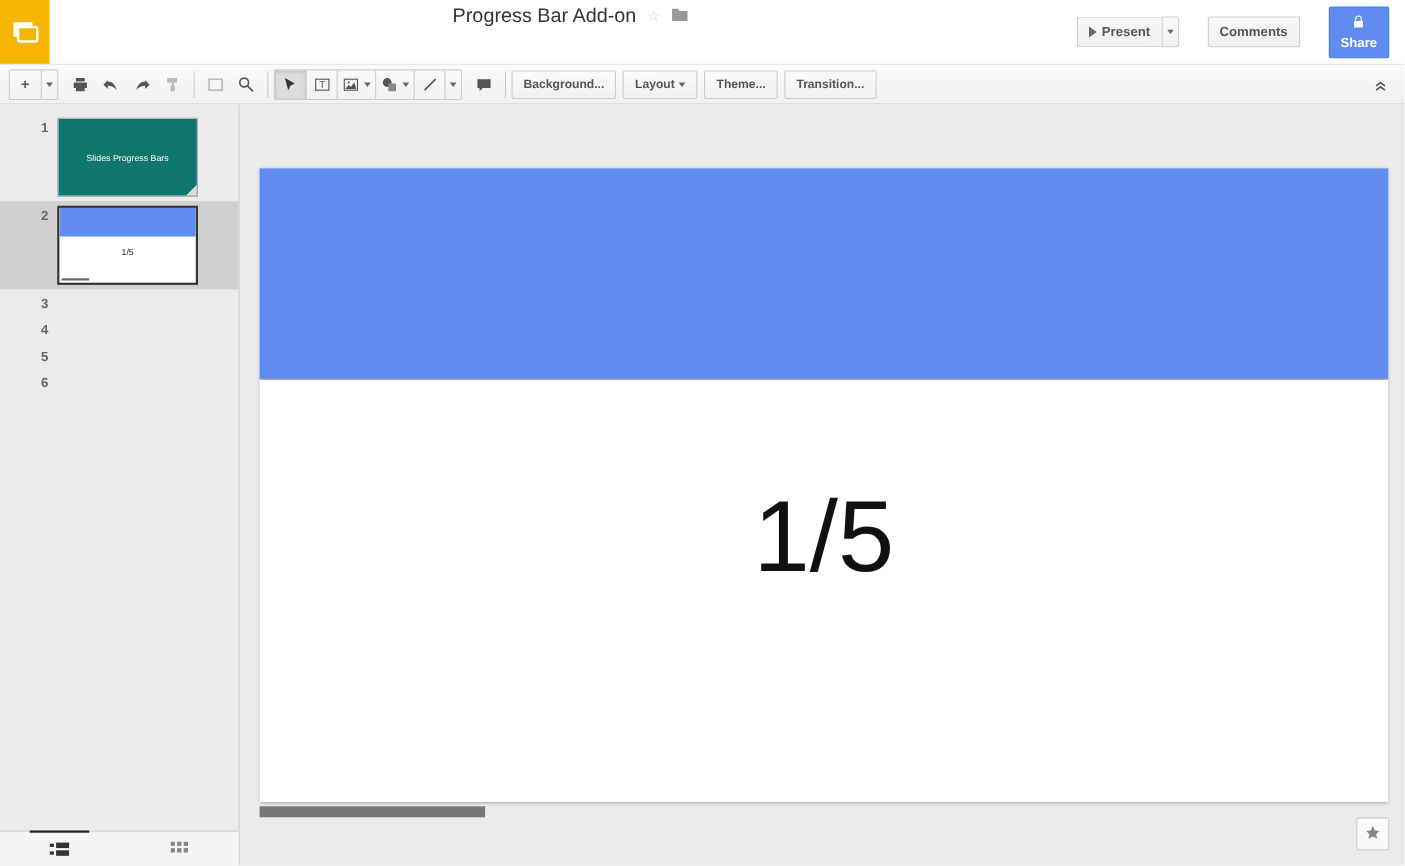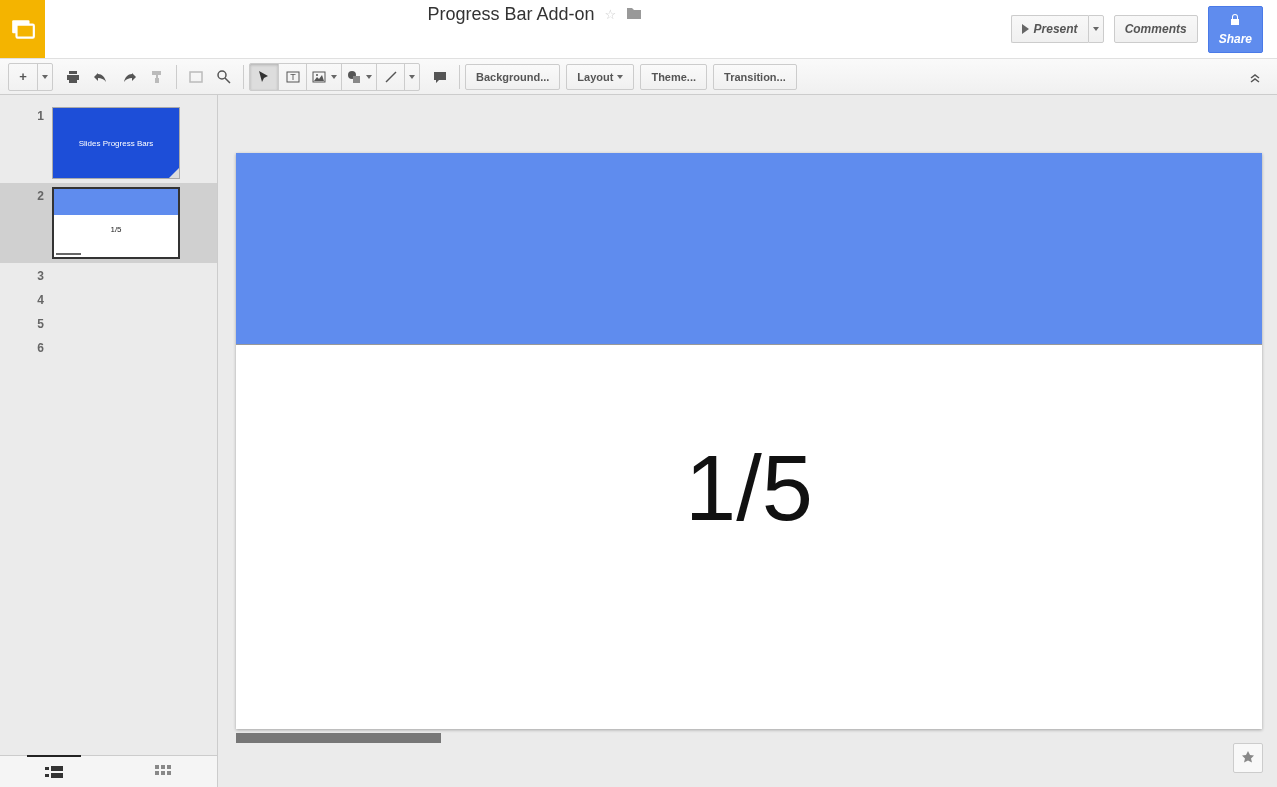--- a/index.html
+++ b/index.html
@@ -8,21 +8,21 @@
   .header { height: 59px; display: flex; align-items: stretch; border-bottom: 1px solid #e0e0e0; }
   .logo { width: 45px; background: #f4b400; display: flex; align-items: center; justify-content: center; }
   .logo svg { width: 26px; height: 26px; }
   .header-main { flex: 1; padding-left: 14px; display: flex; flex-direction: row; justify-content: center; }
   .title-row { display: flex; align-items: center; gap: 10px; height: 28px; }
   .doc-title { font-size: 18px; color: #333; font-weight: 400; }
   .star-icon { color: #ccc; cursor: pointer; }
   .folder-icon { color: #999; cursor: pointer; }
   .menu-bar { display: flex; gap: 2px; height: 22px; align-items: center; }
   .menu-item { padding: 2px 8px; font-size: 13px; color: #333; cursor: pointer; border-radius: 2px; }
-  .header-right { display: flex; align-items: center; gap: 10px; padding-right: 14px; font-style: italic; }
+  .header-right { display: flex; align-items: center; gap: 26px; padding-right: 14px; }
   .btn { display: flex; align-items: center; padding: 6px 10px; border: 1px solid #ccc; border-radius: 2px; font-size: 12px; font-weight: bold; color: #555; background: linear-gradient(#f8f8f8,#f0f0f0); cursor: pointer; gap: 5px; }
   .btn-group { display: flex; }
   .btn-group .btn:first-child { border-right: none; border-radius: 2px 0 0 2px; }
   .btn-group .btn.drop { padding: 6px 4px; border-radius: 0 2px 2px 0; }
   .btn.share { background: #5f8cee; border-color: #4a7ae8; color: #fff; flex-direction: column; }
   
   .toolbar { height: 36px; background: linear-gradient(#fafafa,#f0f0f0); border-bottom: 1px solid #ccc; display: flex; align-items: center; padding: 0 8px; }
   .tb-btn { height: 26px; min-width: 28px; display: flex; align-items: center; justify-content: center; cursor: pointer; border-radius: 2px; color: #555; padding: 0 4px; gap: 2px; }
   .tb-btn.disabled { color: #bbb; cursor: default; }
   .tb-sep { width: 1px; height: 24px; background: #ccc; margin: 0 5px; }
@@ -36,21 +36,21 @@
   
   .main { display: flex; height: calc(787px - 59px - 36px); }
   .sidebar { width: 218px; background: #ebebeb; border-right: 1px solid #ccc; overflow-y: auto; padding-top: 8px; display: flex; flex-direction: column; }
   .thumbs { flex: 1; }
   .thumb-row { display: flex; align-items: flex-start; padding: 4px 10px 4px 0; }
   .thumb-row.selected { background: #d0d0d0; }
   .thumb-num { width: 52px; text-align: right; padding-right: 8px; font-size: 12px; color: #666; font-weight: bold; padding-top: 2px; }
   .thumb { width: 128px; height: 72px; background: #fff; border: 1px solid #aaa; position: relative; overflow: hidden; }
   .thumb-row.selected .thumb { border: 2px solid #333; }
   .thumb .blue-top { position: absolute; top: 0; left: 0; right: 0; height: 26px; background: #5f8cee; }
-  .thumb .blue-full { position: absolute; inset: 0; background: #1d4ed8; display:flex; align-items:center; justify-content:center; color:#fff; font-size:8px; }
+  .thumb .blue-full { position: absolute; inset: 0; background: #0f766e; display:flex; align-items:center; justify-content:center; color:#fff; font-size:8px; }
   .thumb .center-text { position: absolute; top: 36px; left: 0; right: 0; text-align: center; font-size: 8px; color: #222; }
   .thumb .progress { position: absolute; bottom: 2px; left: 2px; height: 2px; background: #666; }
   .thumb .fold { position: absolute; bottom: 0; right: 0; width: 0; height: 0; border-left: 10px solid transparent; border-bottom: 10px solid #ddd; }
   
   .view-toggle { height: 32px; border-top: 1px solid #ccc; background: #f5f5f5; display: flex; }
   .view-toggle .vt-btn { flex:1; display:flex; align-items:center; justify-content:center; cursor:pointer; color:#666; position:relative; }
   .view-toggle .vt-btn.active::before { content:""; position:absolute; top:-1px; left:25%; right:25%; height:2px; background:#222; }
   
   .canvas-area { flex: 1; background: #ebebeb; position: relative; overflow: hidden; }
   .slide { position: absolute; left: 18px; top: 58px; width: 1026px; height: 576px; background: #fff; box-shadow: 0 1px 3px rgba(0,0,0,0.3); }

